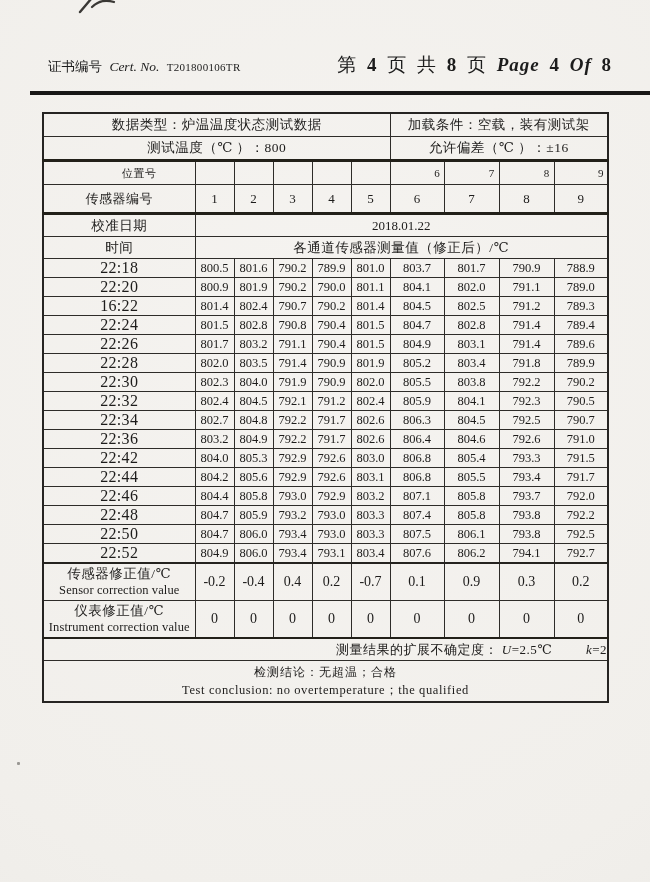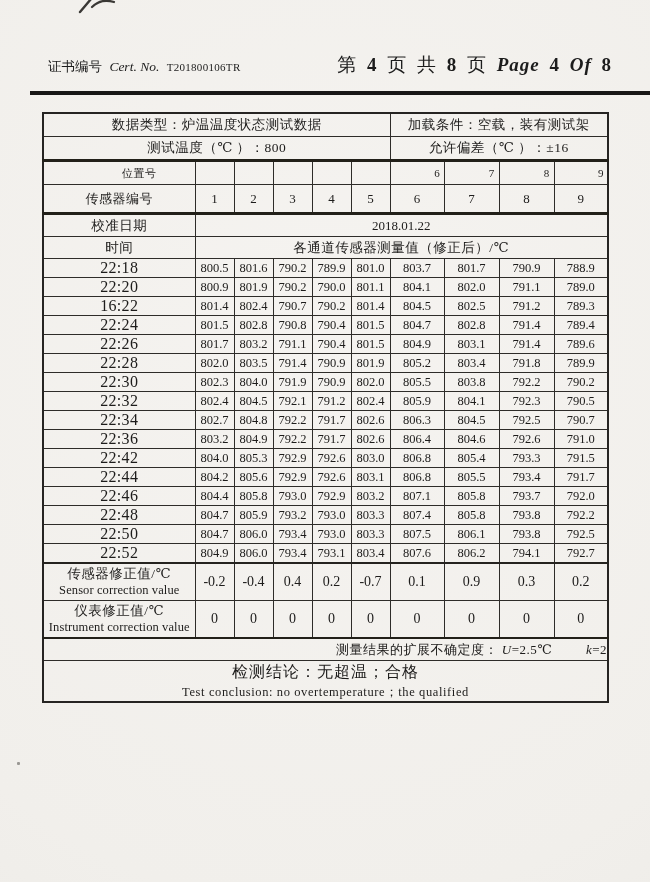--- a/index.html
+++ b/index.html
@@ -45,21 +45,21 @@
   tr.thick-t td{border-top:2.5px solid #222019;}
   tr.med-t td{border-top:2px solid #25231f;}
   td.num{font-size:14px;}
   tbody.data tr td{height:18px;font-size:12.5px;}
   tbody.data tr td:first-child{font-size:16px;letter-spacing:.3px;}
   tr.corr td{height:36px;}
   tr.corr .lbl2{line-height:1.2;font-size:12.5px;}
   tr.corr .lbl2 .en{font-size:12.5px;letter-spacing:.1px;}
   tr.uncert td{height:21px;font-size:13px;letter-spacing:.5px;text-align:right;}
   tr.concl td{height:40px;}
-  tr.concl .l1{font-size:16px;letter-spacing:1px;}
+  tr.concl .l1{font-size:12px;letter-spacing:1px;}
   tr.concl .l2{font-size:12.5px;letter-spacing:.6px;margin-top:1px;}
   .sp{display:inline-block;width:26px;}
 </style>
 </head>
 <body>
 
 <svg class="pen-mark" viewBox="0 0 44 18">
   <path d="M6 16 L17 3" stroke="#3a3835" stroke-width="2.4" fill="none" stroke-linecap="round"></path>
   <path d="M18 11 Q27 2 40 6" stroke="#3a3835" stroke-width="2.2" fill="none" stroke-linecap="round"></path>
 </svg>

